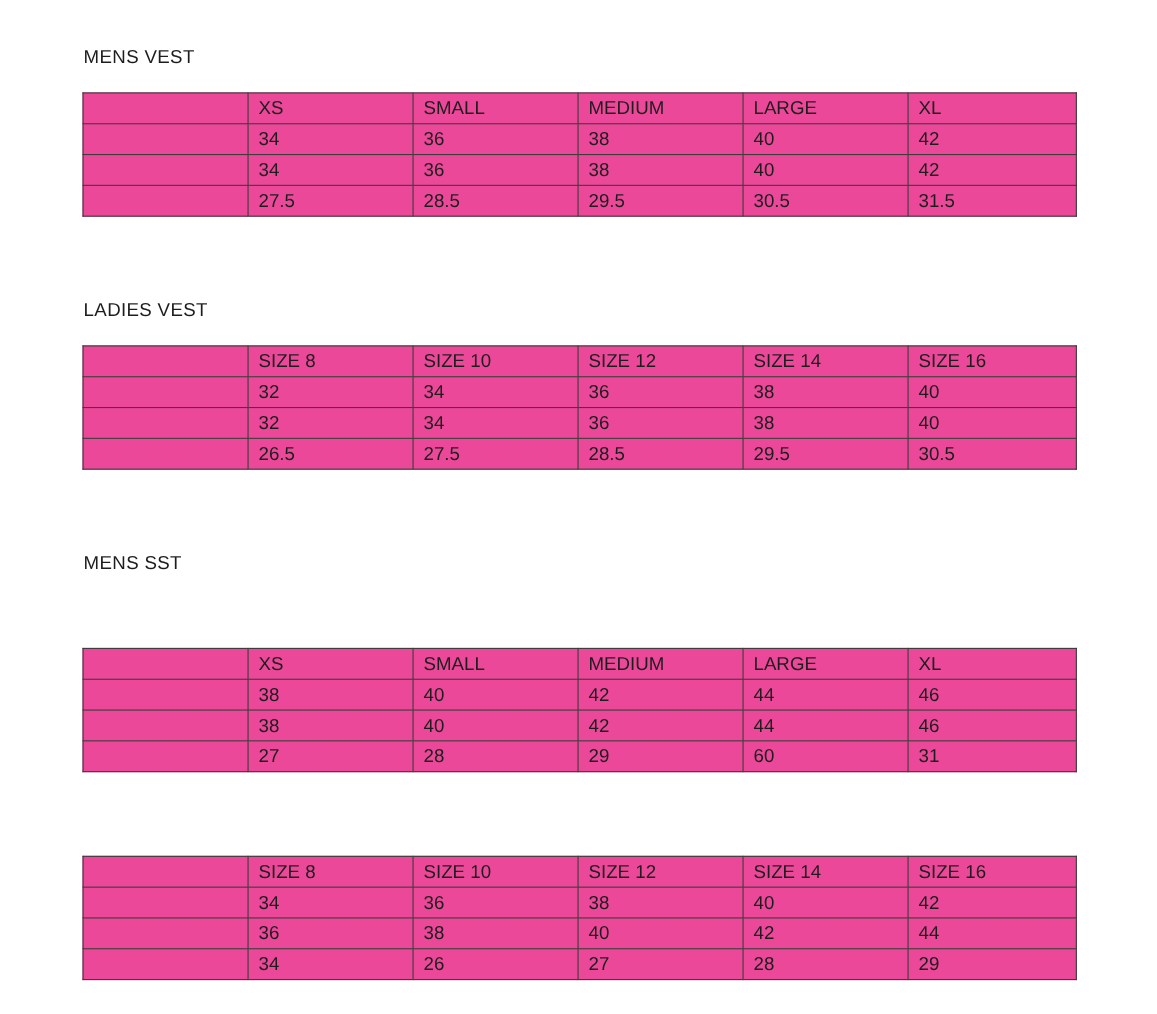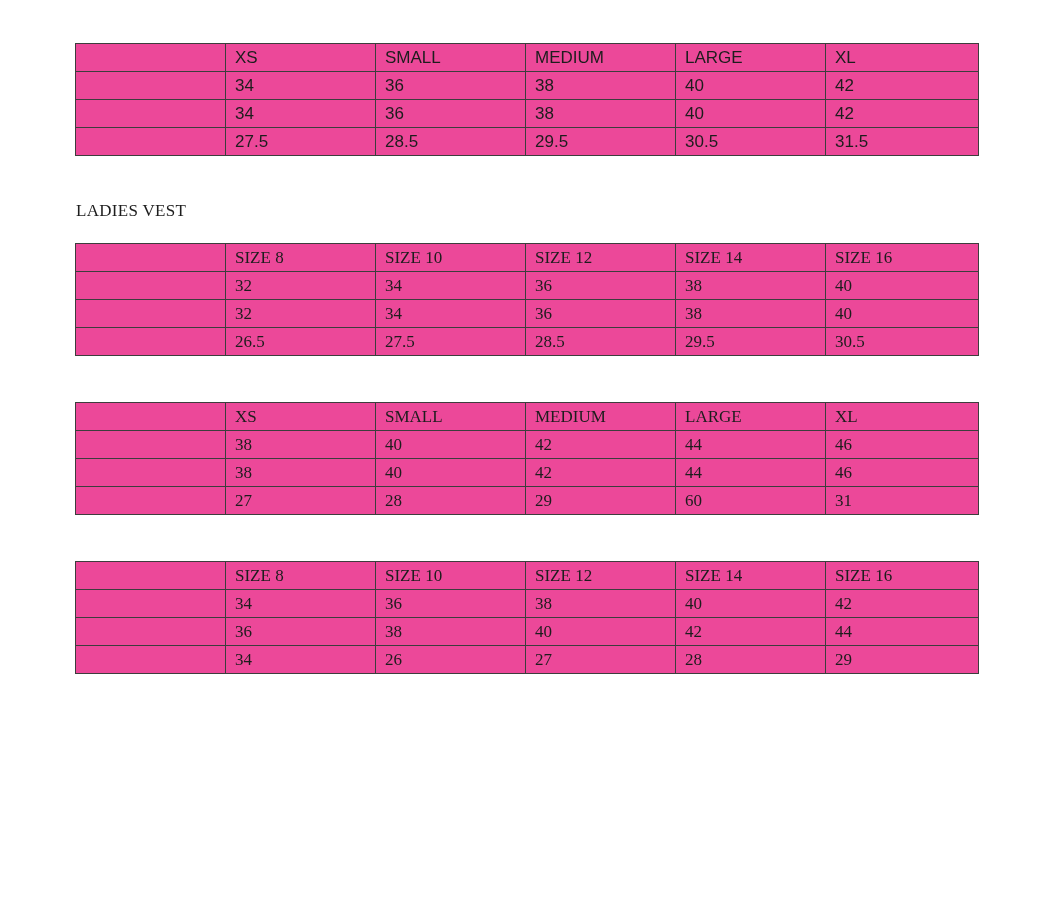--- a/index.html
+++ b/index.html
@@ -9,21 +9,21 @@
     background: #ffffff;
     font-family: "Liberation Sans", sans-serif;
     color: #1d1d1d;
     overflow: hidden;
   }
   .sheet {
     box-sizing: border-box;
     padding: 43px 0 0 75px;
   }
   .section { width: 903px; }
-  .section + .section { margin-top: 46px; font-family: Liberation Serif, serif; }
+  .section + .section { margin-top: 76px; }
   .section-title {
     font-size: 17px;
     font-weight: 400;
     letter-spacing: 0.3px;
     line-height: 17px;
     margin: 0 0 24px 1px;
     color: #1d1d1d;
   }
   .section.extra-gap .section-title { margin-bottom: 69px; }
   table.size-table {
@@ -47,20 +47,21 @@
     overflow: hidden;
     color: #1d1d1d;
   }
 </style>
 </head>
 <body>
 
 <div class="sheet">
 
   <section class="section">
+    <h2 class="section-title">MENS VEST</h2>
     <table class="size-table">
       <colgroup>
           <col class="c0">
           <col class="cmid">
           <col class="cmid">
           <col class="cmid">
           <col class="cmid">
           <col class="clast">
         </colgroup>
       <thead>
@@ -146,20 +147,21 @@
           <td>27.5</td>
           <td>28.5</td>
           <td>29.5</td>
           <td>30.5</td>
         </tr>
       </tbody>
     </table>
   </section>
 
   <section class="section extra-gap">
+    <h2 class="section-title">MENS SST</h2>
     <table class="size-table">
       <colgroup>
           <col class="c0">
           <col class="cmid">
           <col class="cmid">
           <col class="cmid">
           <col class="cmid">
           <col class="clast">
         </colgroup>
       <thead>

